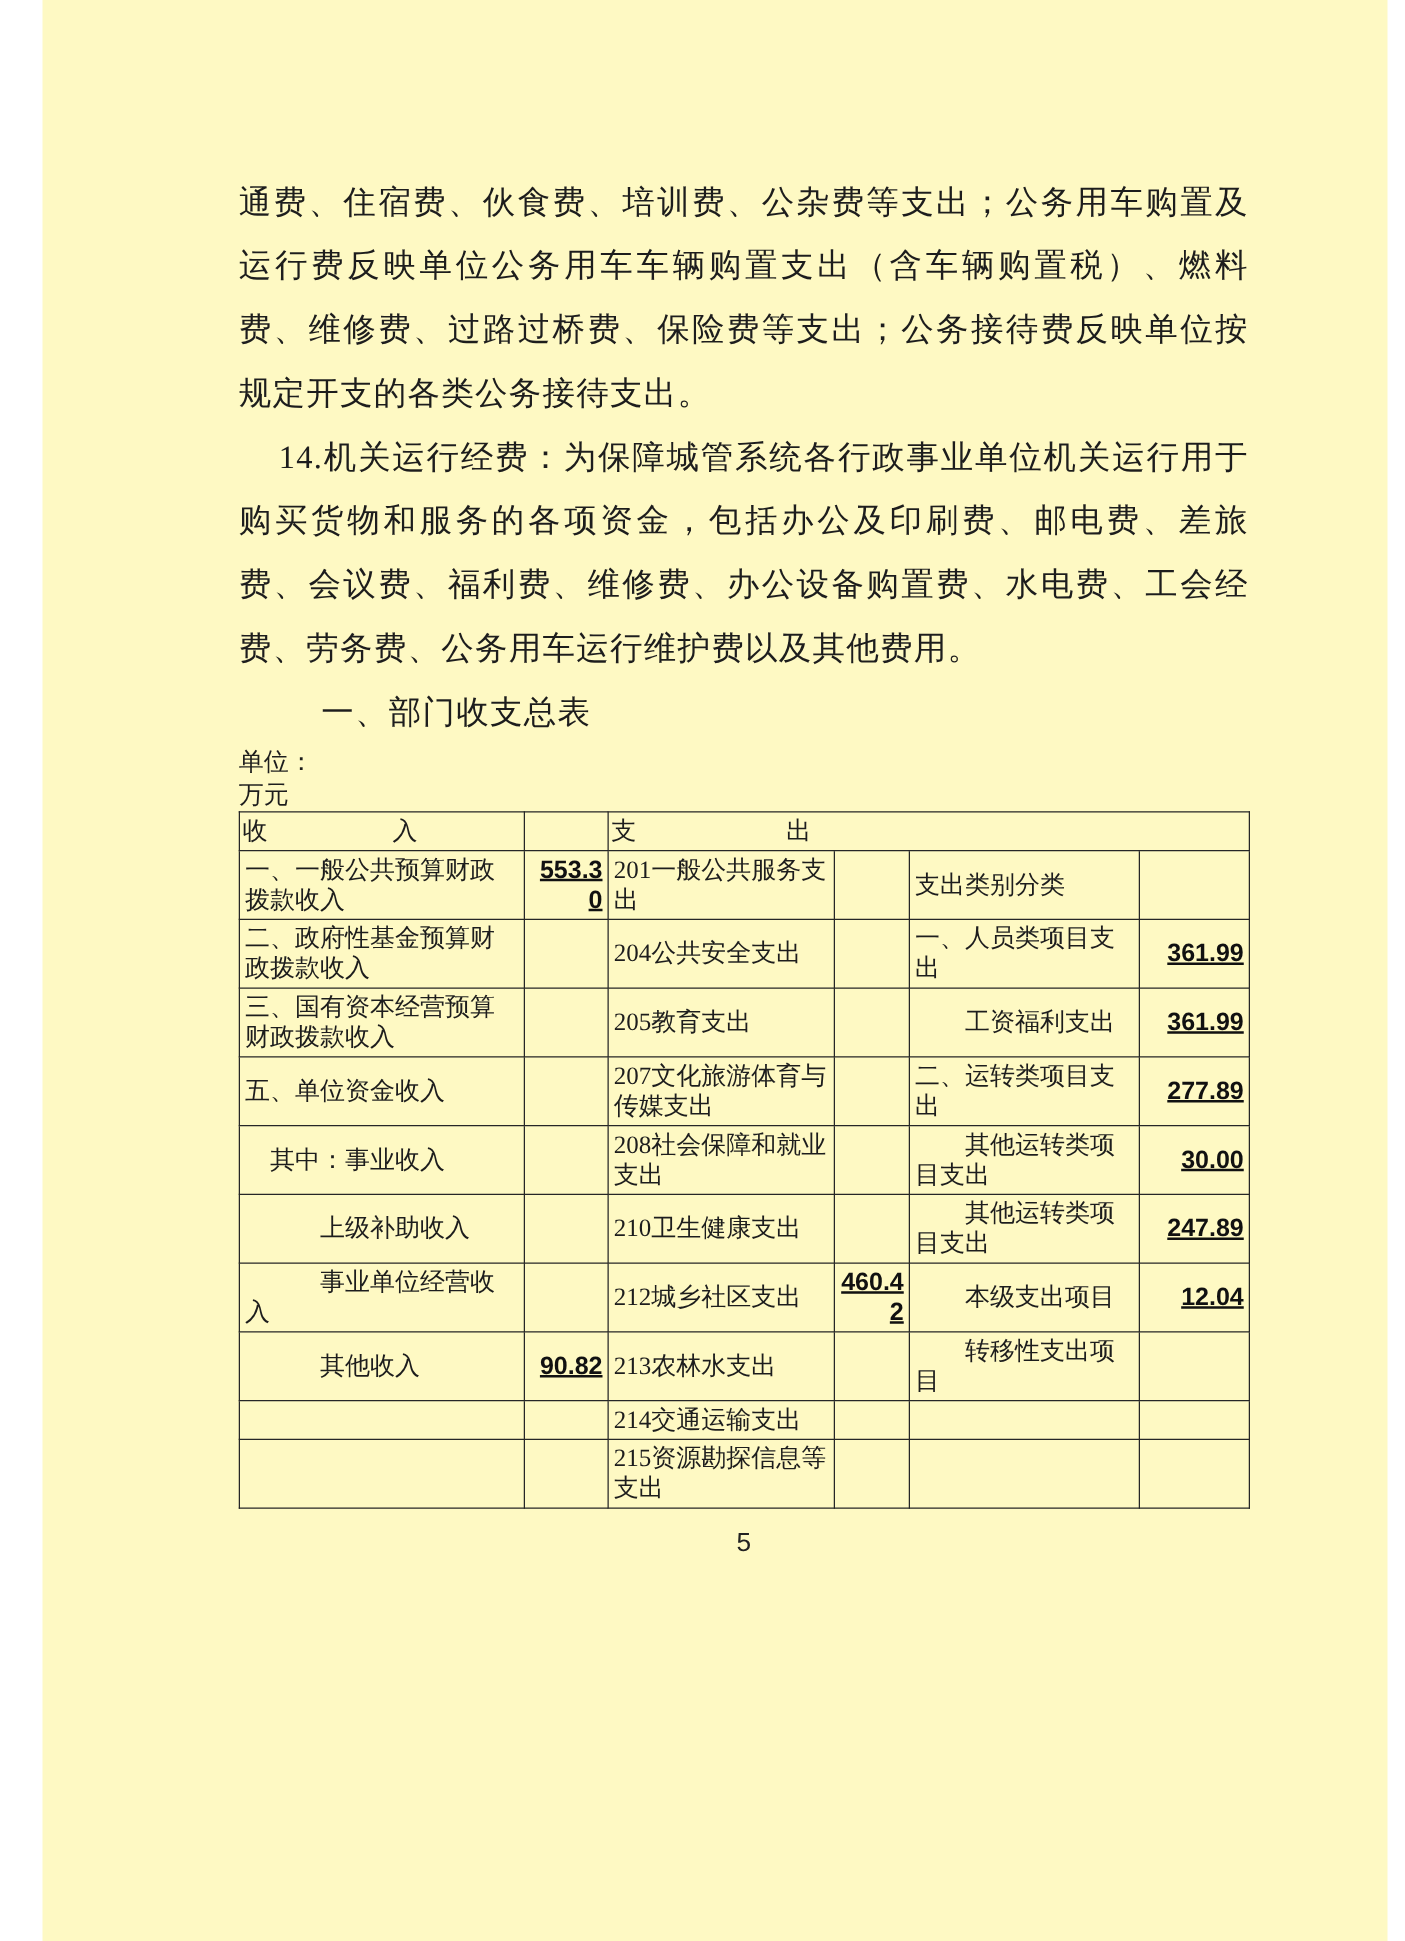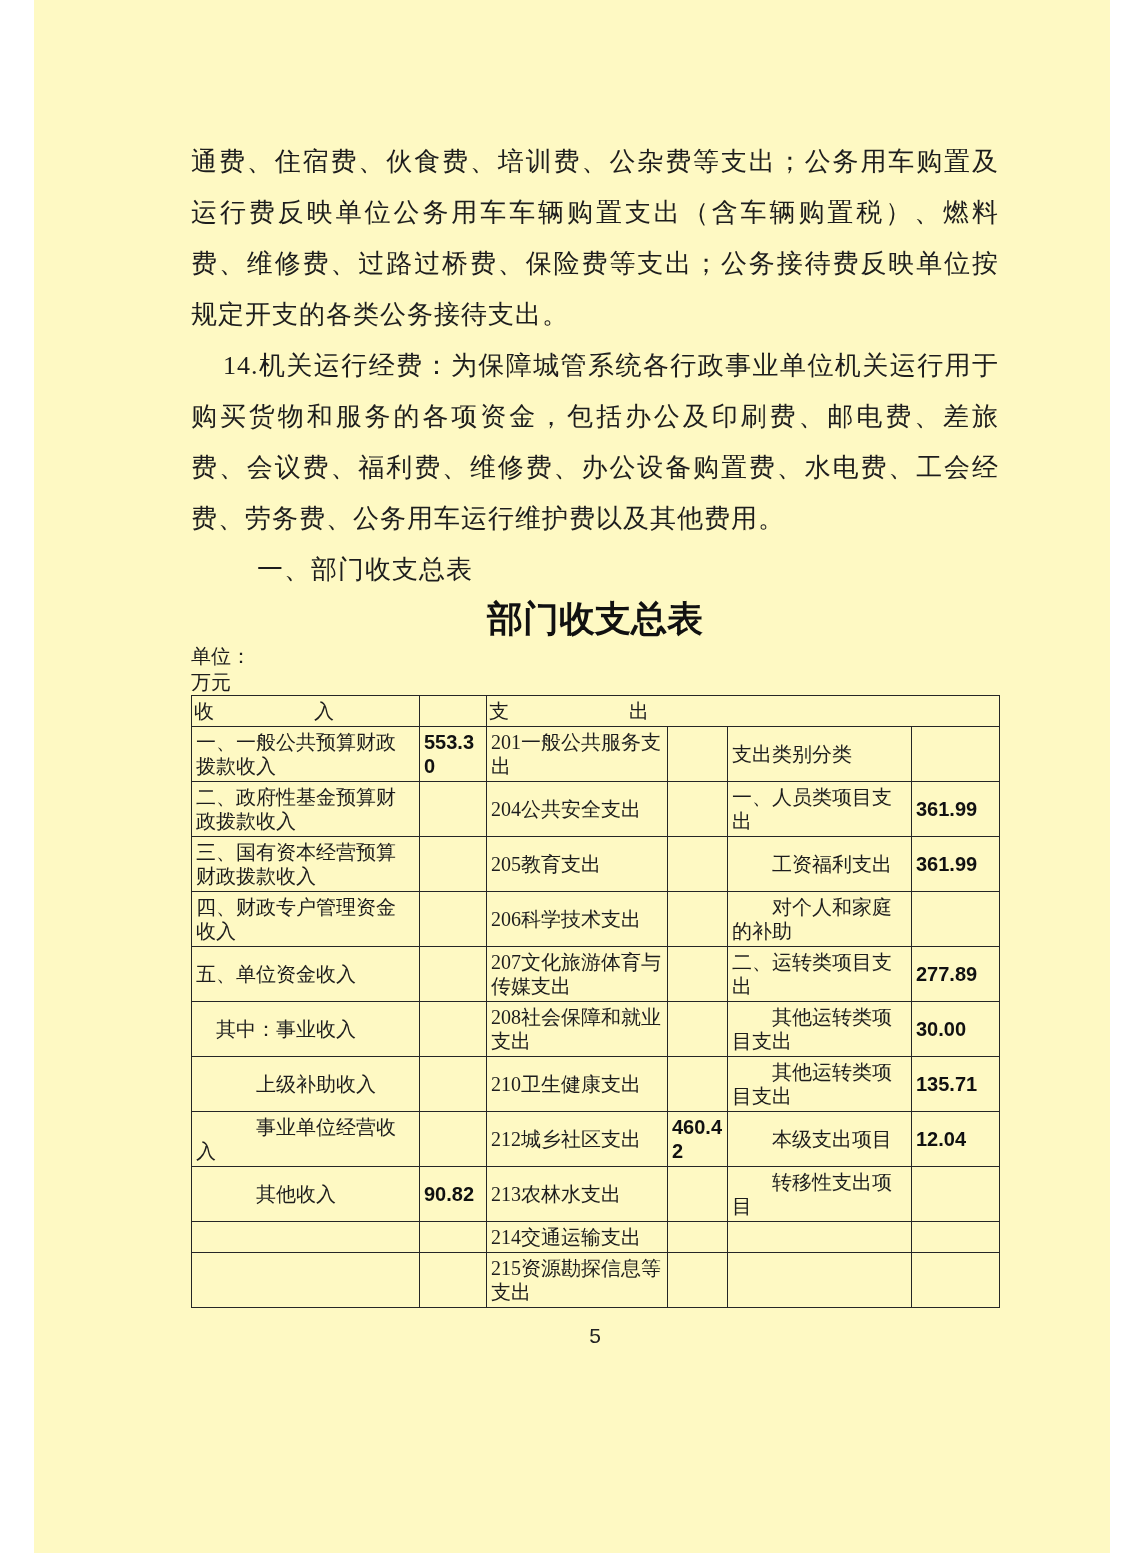--- a/index.html
+++ b/index.html
@@ -77,25 +77,26 @@
   td.c0, td.c2, td.c4 {
     text-align: left;
     white-space: pre-wrap;
     word-break: break-all;
   }
   td.c0 { padding-left: 8px; }
   td.c2 { padding-left: 8px; }
   td.c4 { padding-left: 15px; }
   
   td.c1, td.c3, td.c5 {
-    text-align: left;
+    text-align: right;
     font-family: "Liberation Sans", "DejaVu Sans", sans-serif;
     font-weight: bold;
     word-break: break-all;
     color: #111;
+    text-decoration: underline;
   }
   
   .page-number {
     width: 808px;
     margin-top: 16px;
     text-align: center;
     font-family: "Liberation Sans", "DejaVu Sans", sans-serif;
     font-size: 21px;
     color: #222;
   }
@@ -104,21 +105,20 @@
 <body>
 
 <div class="page">
 
   <div class="body-text">
     <p>通费、住宿费、伙食费、培训费、公杂费等支出；公务用车购置及运行费反映单位公务用车车辆购置支出（含车辆购置税）、燃料费、维修费、过路过桥费、保险费等支出；公务接待费反映单位按规定开支的各类公务接待支出。</p>
     <p class="para-indent-sm">14.机关运行经费：为保障城管系统各行政事业单位机关运行用于购买货物和服务的各项资金，包括办公及印刷费、邮电费、差旅费、会议费、福利费、维修费、办公设备购置费、水电费、工会经费、劳务费、公务用车运行维护费以及其他费用。</p>
     <p class="para-indent-lg">一、部门收支总表</p>
   </div>
 
-  <h1 class="table-title">部门收支总表</h1>
 
   <div class="unit-note">
     <div>单位：</div>
     <div>万元</div>
   </div>
 
   <table class="budget">
     <colgroup>
       <col style="width:228px">
       <col style="width:67px">
@@ -153,28 +153,20 @@
         </tr>
         <tr>
           <td class="c0">三、国有资本经营预算财政拨款收入</td>
           <td class="c1"></td>
           <td class="c2">205教育支出</td>
           <td class="c3"></td>
           <td class="c4">　　工资福利支出</td>
           <td class="c5">361.99</td>
         </tr>
         <tr>
-          <td class="c0">四、财政专户管理资金收入</td>
-          <td class="c1"></td>
-          <td class="c2">206科学技术支出</td>
-          <td class="c3"></td>
-          <td class="c4">　　对个人和家庭的补助</td>
-          <td class="c5"></td>
-        </tr>
-        <tr>
           <td class="c0">五、单位资金收入</td>
           <td class="c1"></td>
           <td class="c2">207文化旅游体育与传媒支出</td>
           <td class="c3"></td>
           <td class="c4">二、运转类项目支出</td>
           <td class="c5">277.89</td>
         </tr>
         <tr>
           <td class="c0">　其中：事业收入</td>
           <td class="c1"></td>
@@ -182,21 +174,21 @@
           <td class="c3"></td>
           <td class="c4">　　其他运转类项目支出</td>
           <td class="c5">30.00</td>
         </tr>
         <tr>
           <td class="c0">　　　上级补助收入</td>
           <td class="c1"></td>
           <td class="c2">210卫生健康支出</td>
           <td class="c3"></td>
           <td class="c4">　　其他运转类项目支出</td>
-          <td class="c5">135.71</td>
+          <td class="c5">247.89</td>
         </tr>
         <tr>
           <td class="c0">　　　事业单位经营收入</td>
           <td class="c1"></td>
           <td class="c2">212城乡社区支出</td>
           <td class="c3">460.42</td>
           <td class="c4">　　本级支出项目</td>
           <td class="c5">12.04</td>
         </tr>
         <tr>

